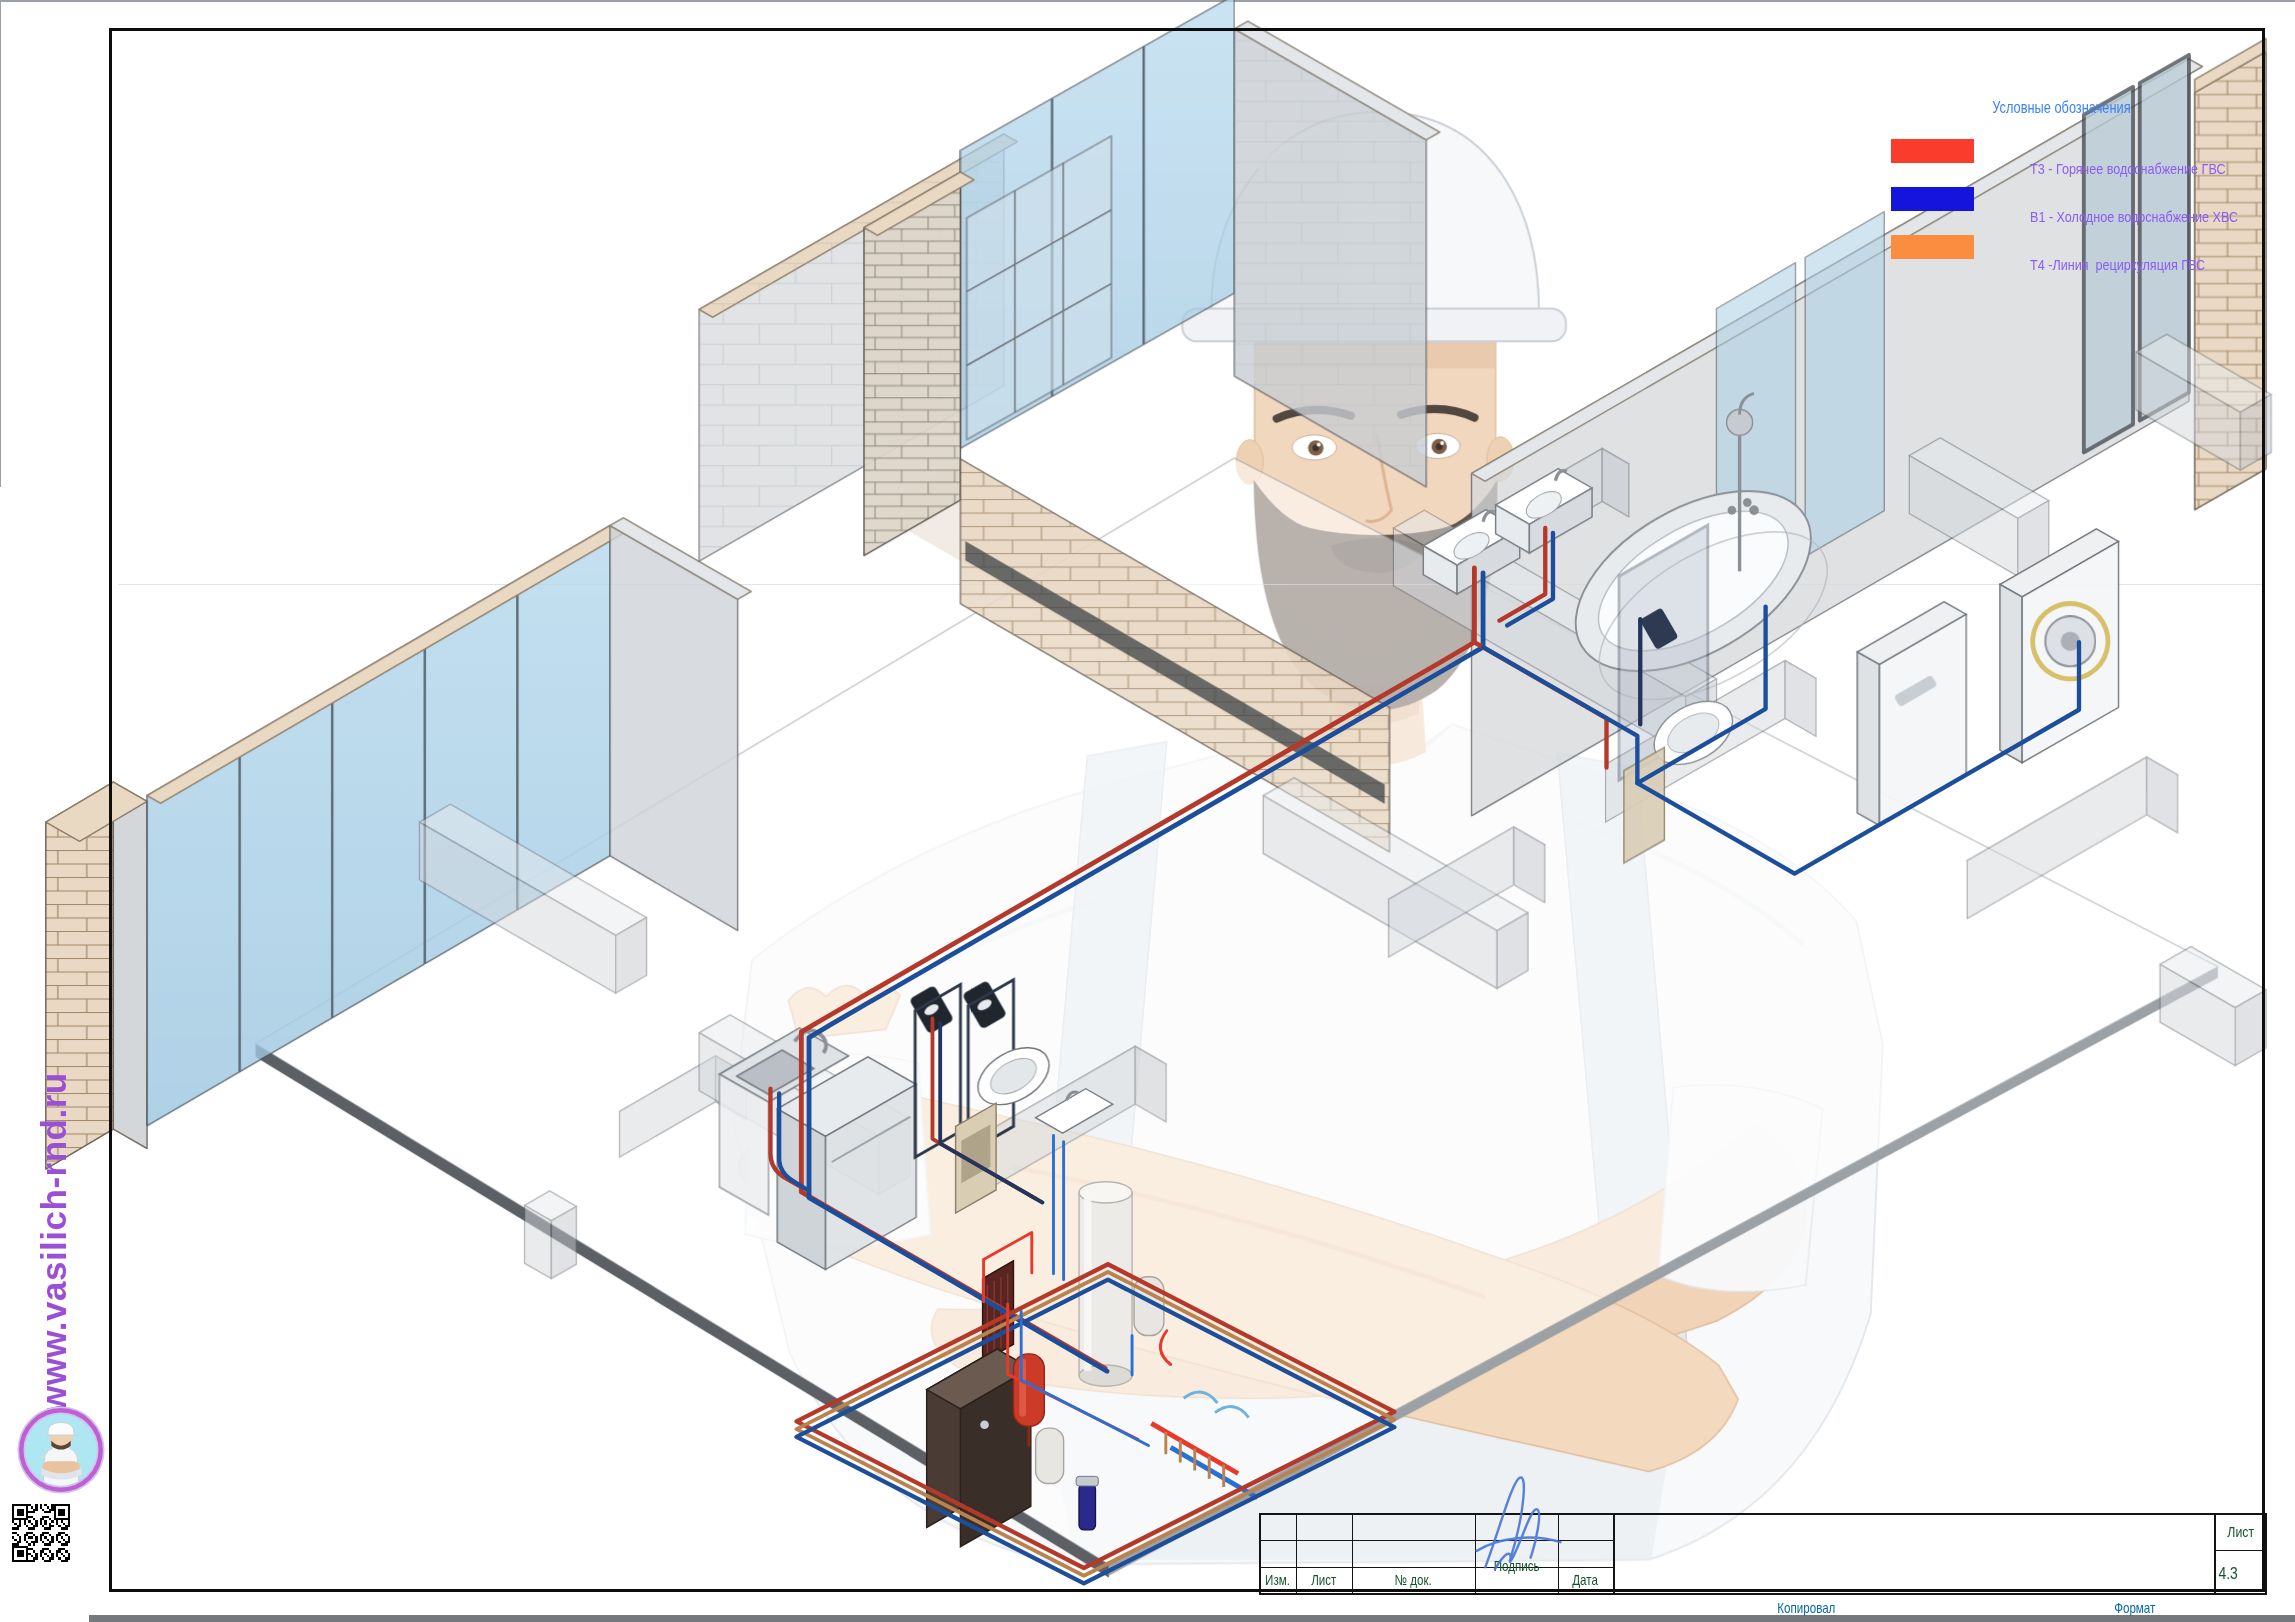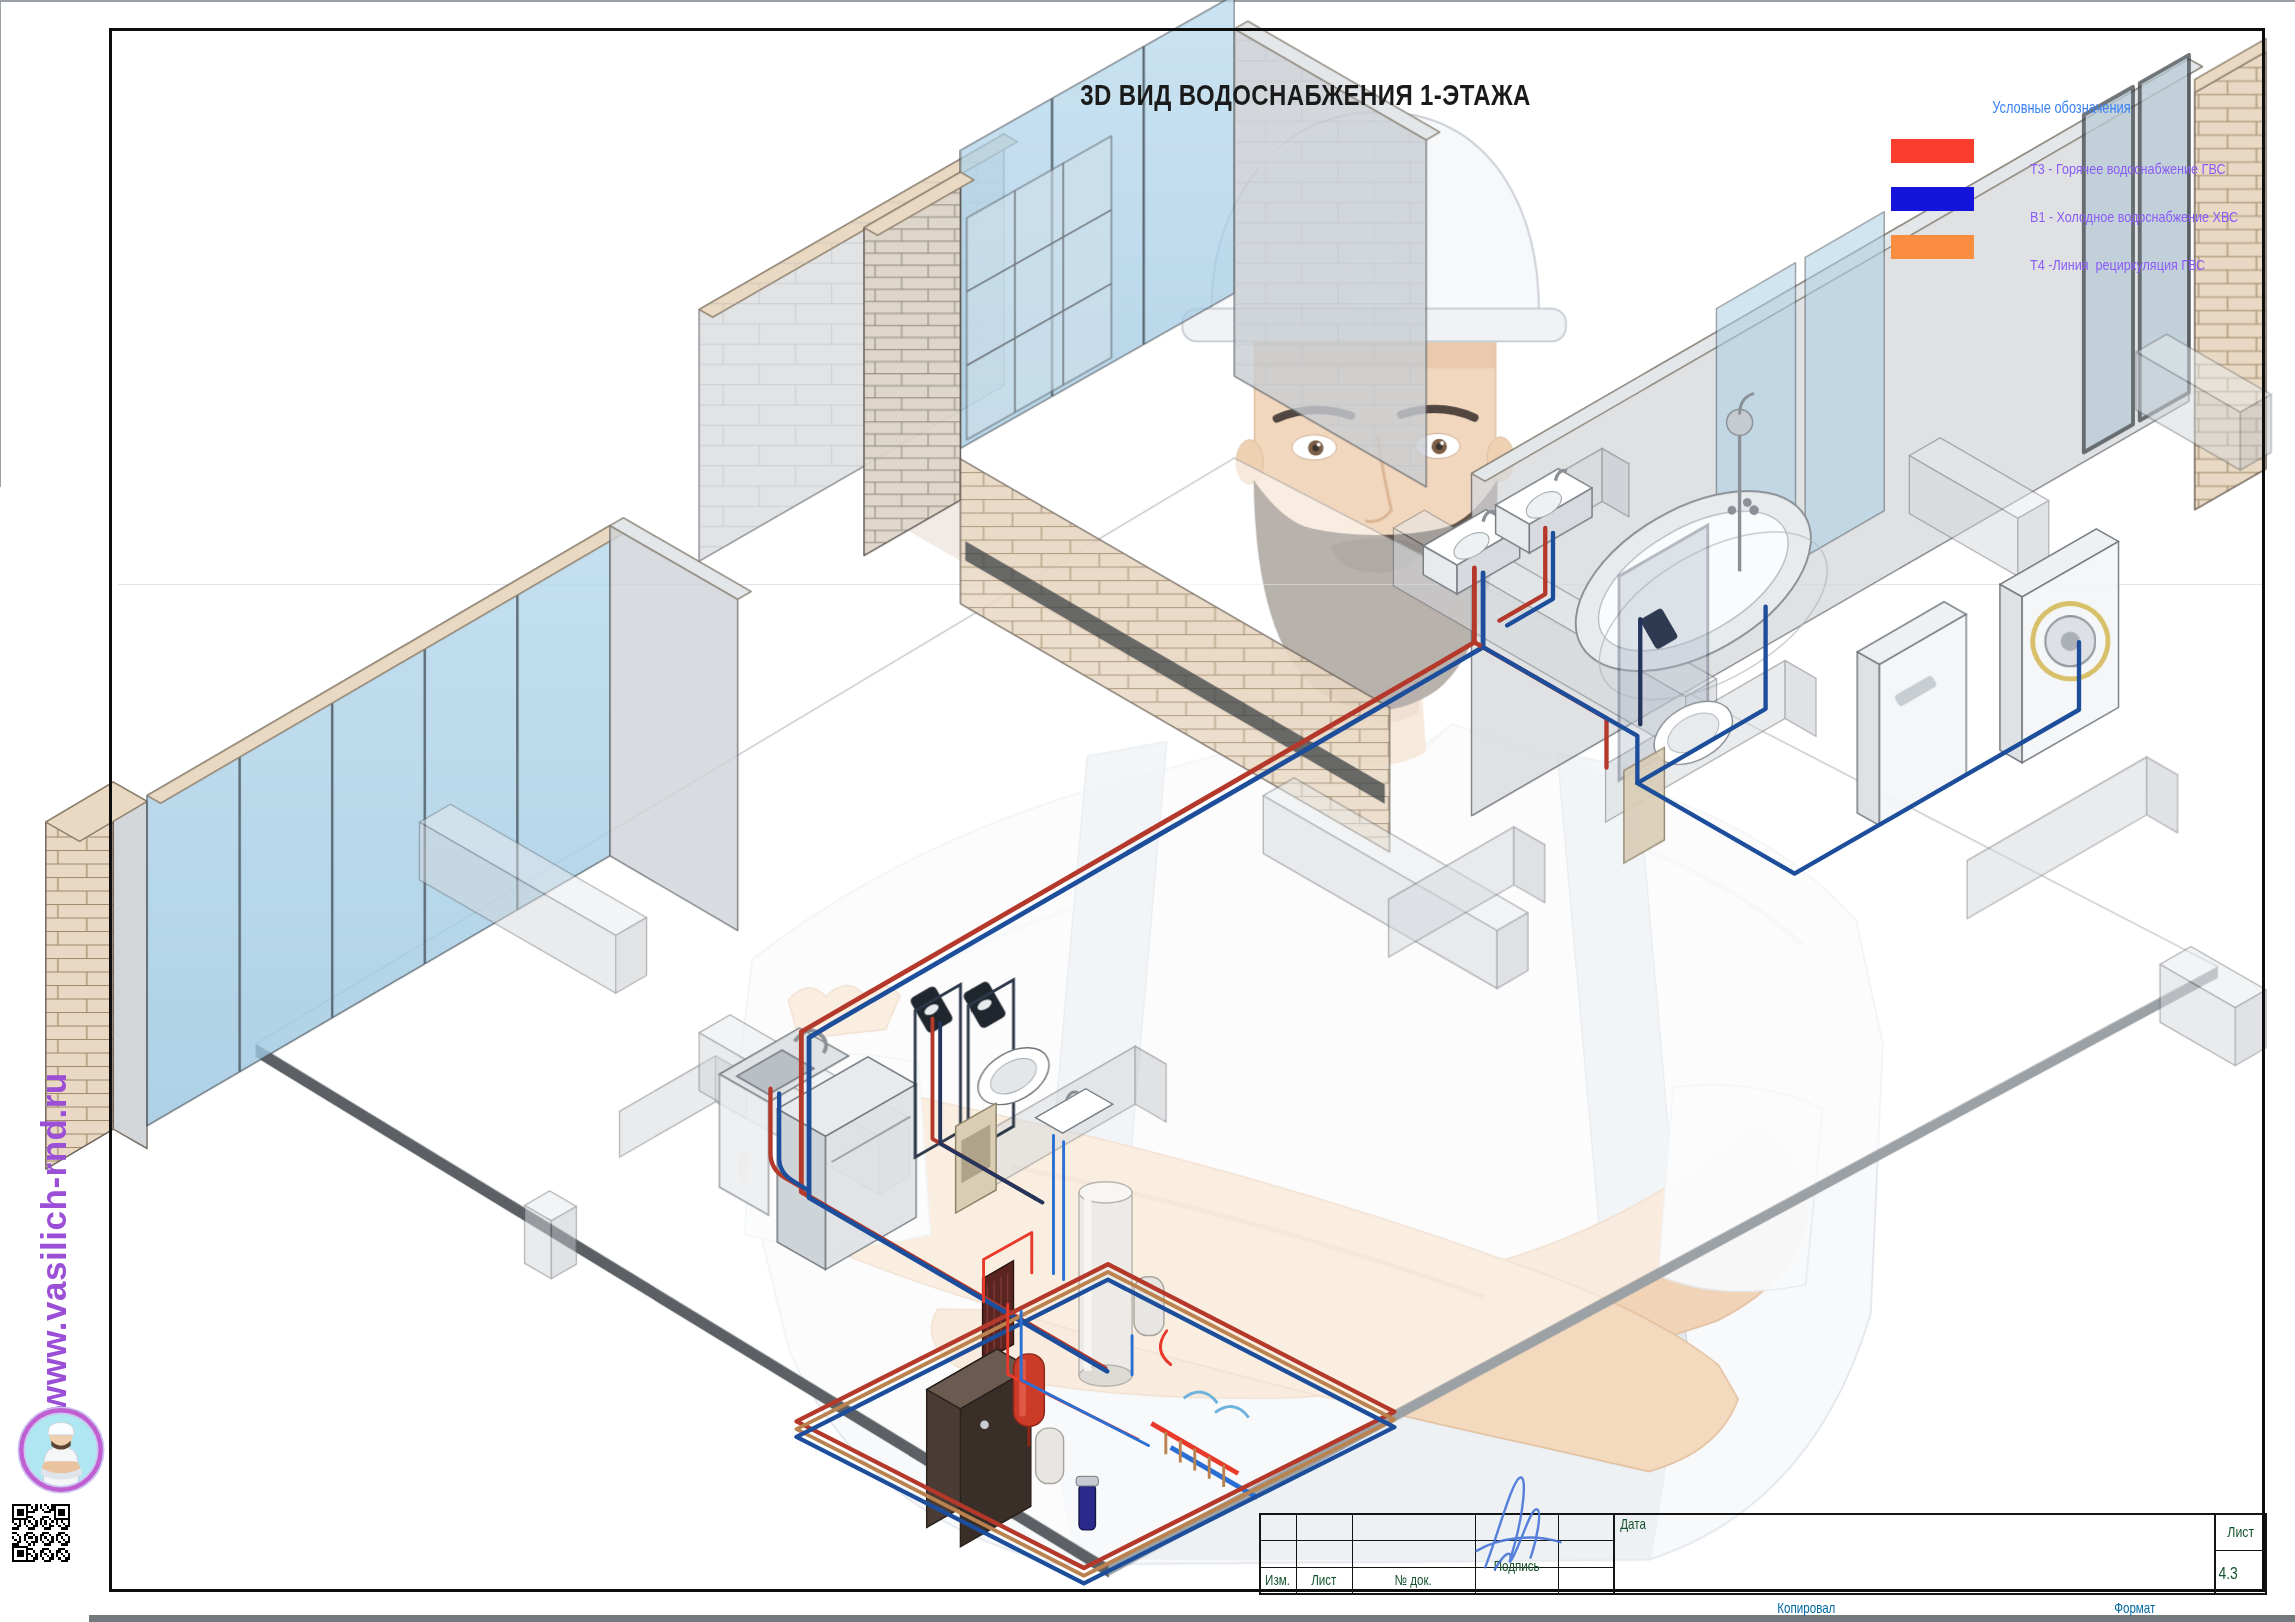--- a/index.html
+++ b/index.html
@@ -396,23 +396,20 @@
       <path d="M2090,2705 L2090,2850 L2360,2985" stroke="#e8392a" stroke-width="6"></path>
       <path d="M2118,2720 L2118,2862 L2382,2998" stroke="#2a6fd4" stroke-width="6"></path>
       <path d="M2040,2700 L2040,2612 L2140,2556 L2140,2640" stroke="#e8392a" stroke-width="6"></path>
       <path d="M2185,2355 L2185,2642 M2348,2770 L2348,2852 M2206,2368 L2206,2654" stroke="#2a6fd4" stroke-width="6"></path>
       <path d="M2420,2760 q-30,40 8,70" stroke="#e8392a" stroke-width="6"></path>
     </g>
   </svg>
 
   <div id="frame"></div>
 
-  <div class="t" id="page-title">
-    <span class="cond">3D ВИД ВОДОСНАБЖЕНИЯ 1-ЭТАЖА</span>
-  </div>
 
   <div>
     <div class="t" id="legend-header">
       <span class="cond">Условные обозначения</span>
     </div>
     <div class="swatch sw-red" style="left:1891px;top:139px;"></div>
     <div class="t legend-label" style="left:2005px;top:143px;">
       <span class="condL">Т3 - Горячее водоснабжение ГВС</span>
     </div>
     <div class="swatch sw-blue" style="left:1891px;top:187px;"></div>
@@ -754,21 +751,21 @@
       </div>
     <div class="cellLabel" style="left:1296px;top:1568px;width:56px;height:24px;">
         <span class="cond">Лист</span>
       </div>
     <div class="cellLabel" style="left:1352px;top:1568px;width:123px;height:24px;">
         <span class="cond">№ док.</span>
       </div>
     <div class="cellLabel" style="left:1475px;top:1510px;width:83px;height:24px;margin-top:44px;">
         <span class="cond">Подпись</span>
       </div>
-    <div class="cellLabel" style="left:1558px;top:1512px;width:54px;height:24px;margin-left:48px;">
+    <div class="cellLabel" style="left:1558px;top:1568px;width:54px;height:24px;">
         <span class="cond">Дата</span>
       </div>
     <div class="cellLabel" style="left:2214px;top:1515px;width:53px;height:34px;font-size:15.4px;">
         <span class="cond">Лист</span>
       </div>
     <div class="cellLabel" style="left:2214px;top:1554px;width:29px;height:39px;font-size:17.4px;align-items:center;">
         <span class="cond">4.3</span>
       </div>
     <div class="cellLabel" style="left:1693px;top:1598px;width:227px;height:20px;" id="copied-label">
         <span class="cond">Копировал</span>

